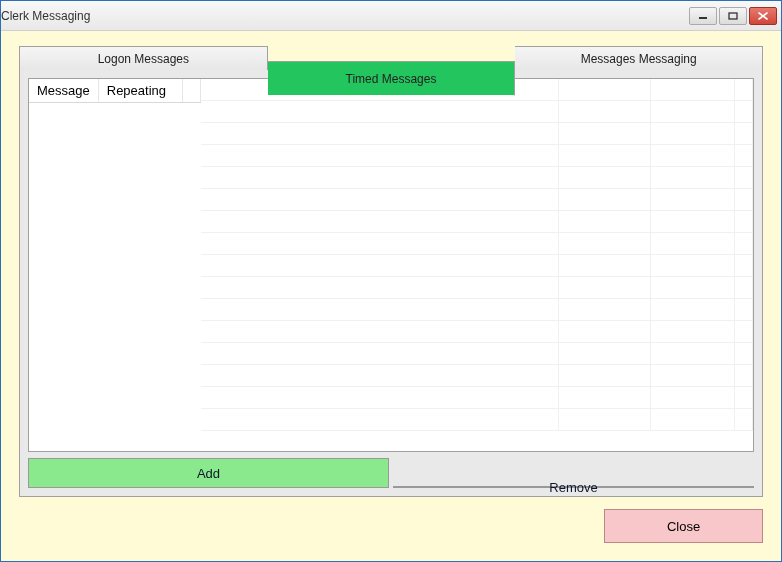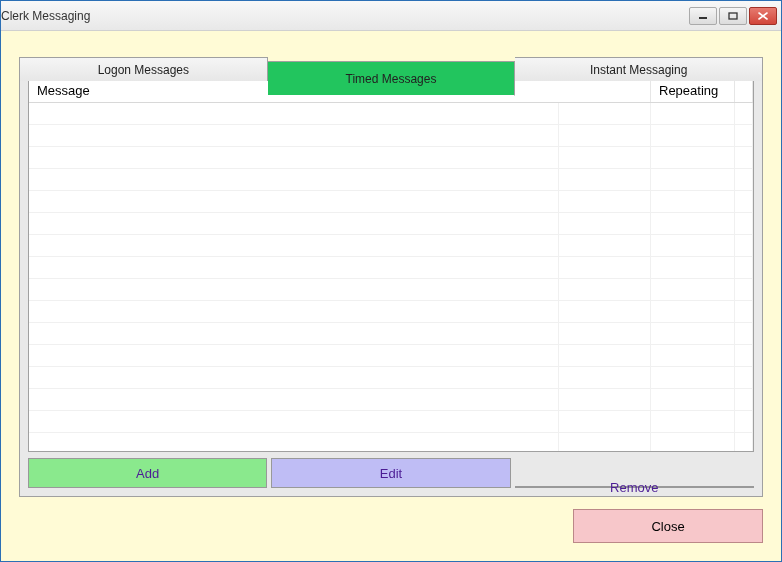--- a/index.html
+++ b/index.html
@@ -75,21 +75,21 @@
       border: 1px solid #a0a0a0;
       border-bottom: none;
       background: linear-gradient(to bottom, #f5f5f5, #e7e7e7);
       display: flex;
       align-items: center;
       justify-content: center;
       font-size: 12px;
       color: #222;
       cursor: pointer;
       position: relative;
-      top: 12px;
+      top: 1px;
     }
     .tab + .tab {
       border-left: none;
     }
     .tab.active {
       background: #22c55e;
       border-bottom: 1px solid #fff;
       top: 16px;
       height: 35px;
     }
@@ -101,21 +101,21 @@
       display: flex;
       flex-direction: column;
       position: relative;
       z-index: 1;
     }
     .grid-wrap {
       flex: 1;
       border: 1px solid #a0a0a0;
       background: #fff;
       display: flex;
-      flex-direction: column;
+      flex-direction: row;
       overflow: hidden;
     }
     .grid-header {
       display: flex;
       height: 24px;
       background: #fff;
       border-bottom: 1px solid #d8d8d8;
       align-items: center;
       font-size: 13px;
       color: #000;
@@ -159,35 +159,35 @@
       margin-top: 6px;
       height: 30px;
     }
     .big-btn {
       flex: 1;
       border: 1px solid #999;
       display: flex;
       align-items: center;
       justify-content: center;
       font-size: 13px;
-      color: #4c1d95;
+      color: #0f172a;
       cursor: pointer;
     }
     .btn-add { background: #8ae98d; }
     .btn-edit { background: #bfbdf5; }
     .btn-remove { background: #f3817e; margin-top: 28px; }
     .footer-row {
       height: 46px;
       display: flex;
       justify-content: flex-end;
       align-items: center;
       margin-top: 6px;
     }
     .close-btn {
-      width: 190px;
+      width: 159px;
       height: 34px;
       background: #f7c7ca;
       border: 1px solid #b88;
       display: flex;
       align-items: center;
       justify-content: center;
       font-size: 13px;
       color: #000;
       cursor: pointer;
     }
@@ -214,21 +214,21 @@
             <path d="M1 1 L9 7 M9 1 L1 7" stroke="#fff" stroke-width="1.6" stroke-linecap="round"></path>
           </svg>
       </div>
     </div>
   </div>
 
   <div class="client-area">
     <div class="tabstrip">
       <div class="tab">Logon Messages</div>
       <div class="tab active">Timed Messages</div>
-      <div class="tab">Instant Messaging</div>
+      <div class="tab">Messages Messaging</div>
     </div>
 
     <div class="panel">
       <div class="grid-wrap">
         <div class="grid-header">
           <div class="col col-message">Message</div>
           <div class="col col-repeating">Repeating</div>
           <div class="col col-spacer"></div>
         </div>
         <div class="grid-body">
@@ -328,21 +328,20 @@
                 <div class="cell col-showtime"></div>
                 <div class="cell col-repeating"></div>
                 <div class="cell col-spacer"></div>
               </div>
             </div>
         </div>
       </div>
 
       <div class="btnrow">
         <div class="big-btn btn-add">Add</div>
-        <div class="big-btn btn-edit">Edit</div>
         <div class="big-btn btn-remove">Remove</div>
       </div>
     </div>
 
     <div class="footer-row">
       <div class="close-btn">Close</div>
     </div>
   </div>
 </div>
 

